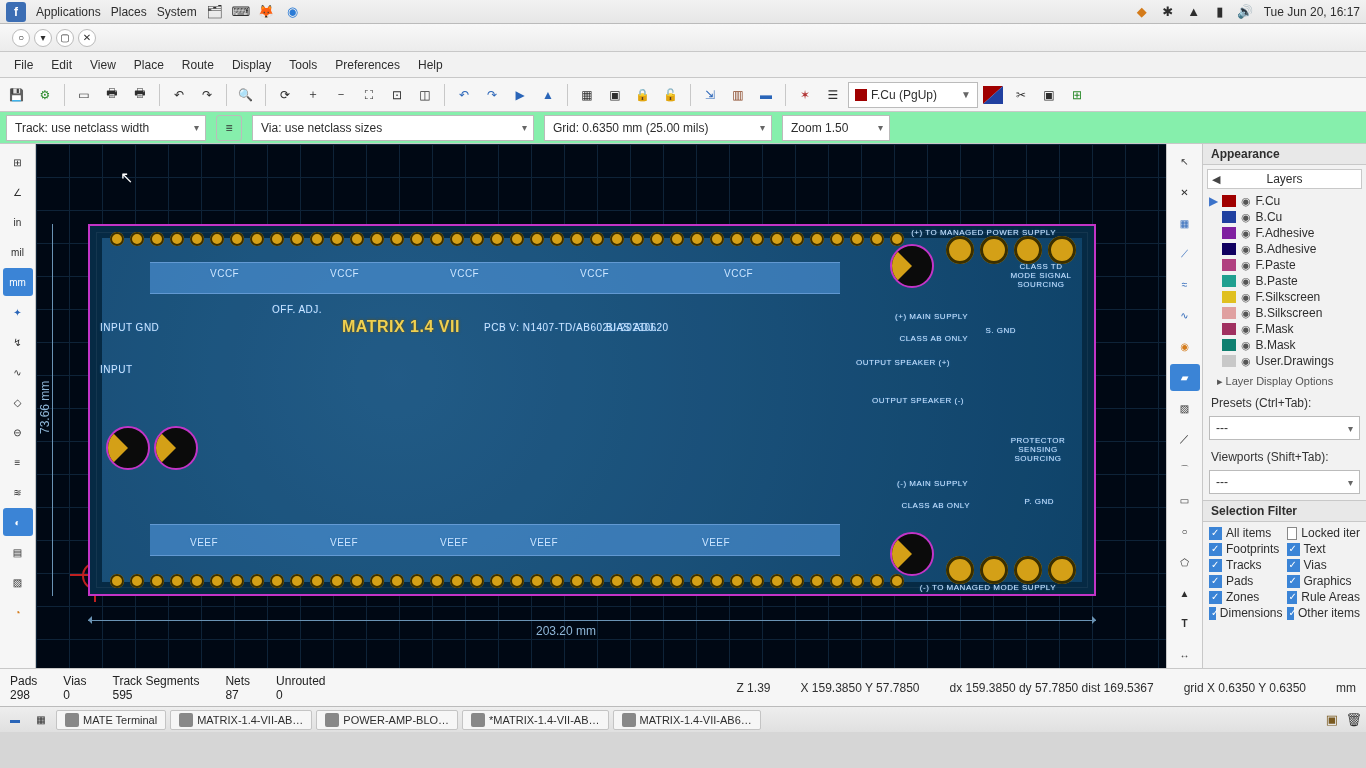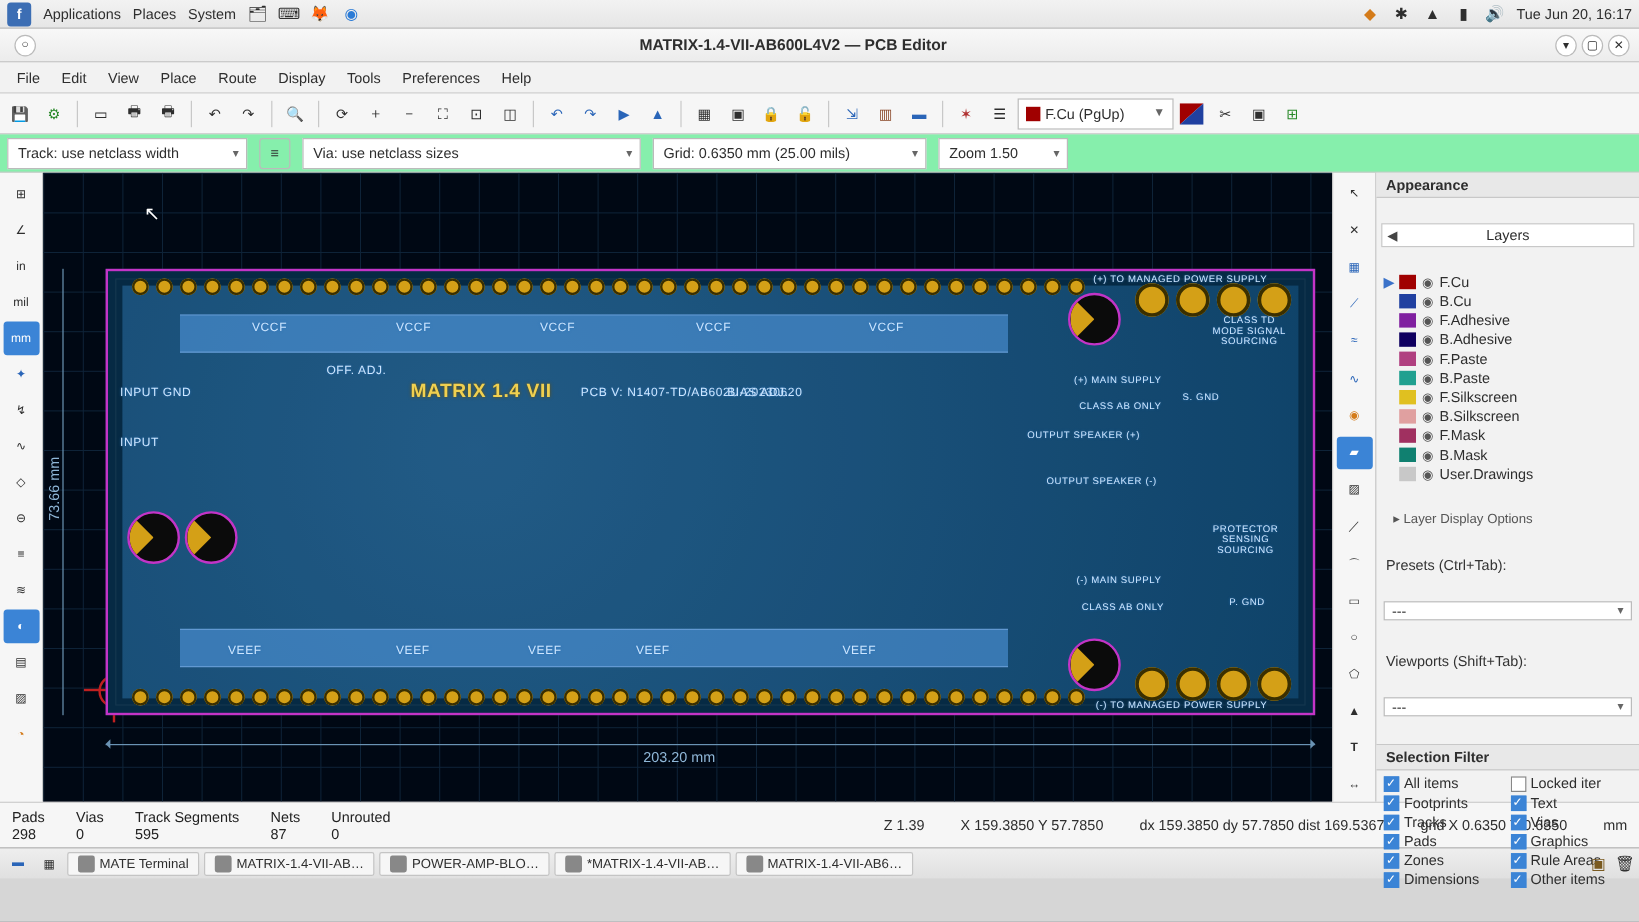--- a/index.html
+++ b/index.html
@@ -65,21 +65,21 @@
 .arrow-h::after{right:-4px; border-left-color:#6a93b4;}
 .arrow-v { position:absolute; width:1px; background:#6a93b4;}
 .origin { position:absolute; left:40px; bottom:72px; width:40px; height:40px;}
 .origin .circ{position:absolute; inset:6px; border:2px solid #c02020; border-radius:50%;}
 .origin .cross1,.origin .cross2{position:absolute; background:#c02020;}
 .origin .cross1{left:18px; top:-6px; width:2px; height:52px;}
 .origin .cross2{top:18px; left:-6px; height:2px; width:52px;}
 .cursor{position:absolute; left:84px; top:24px; font-size:16px; color:#fff;}
 
 
-.appearance { width:220px; background:#f2f2f2; border-left:1px solid #c8c8c8; display:flex; flex-direction:column; font-size:12px;gap:17px;}
+.appearance { width:164px; background:#f2f2f2; border-left:1px solid #c8c8c8; display:flex; flex-direction:column; font-size:12px;}
 .appearance .hdr { background:#e8e8e8; padding:3px 8px; font-weight:600; border-bottom:1px solid #c8c8c8;}
 .layers-tab { background:#fff; border:1px solid #c8c8c8; margin:4px; padding:2px 0; text-align:center; position:relative;}
 .layers-tab .arrow{position:absolute; left:4px; top:3px; font-size:11px; color:#444;}
 .layer-list { flex:0 0 auto; overflow:hidden; padding:0 4px 4px 4px;}
 .layer-row { display:flex; align-items:center; gap:5px; padding:1px 2px;}
 .layer-row .tri{width:8px; color:#3b72c9; visibility:hidden;}
 .layer-row.sel .tri{visibility:visible;}
 .layer-row .sw{width:14px; height:12px;}
 .layer-row .eye{font-size:11px; color:#555;}
 .section-label{padding:4px 8px; color:#333;}
@@ -125,21 +125,20 @@
     <span class="sys-icon">✱</span>
     <span class="sys-icon">▲</span>
     <span class="sys-icon">▮</span>
     <span class="sys-icon">🔊</span>
     <span>Tue Jun 20, 16:17</span>
   </div>
 </div>
 
 <div class="titlebar">
   <span class="win-btn">○</span>
-  <div class="title">MATRIX-1.4-VII-AB600L4V2 — PCB Editor</div>
   <span class="win-btn">▾</span>
   <span class="win-btn">▢</span>
   <span class="win-btn">✕</span>
 </div>
 
 <div class="menubar" id="menubar">
     <span class="menu-item">File</span>
     <span class="menu-item">Edit</span>
     <span class="menu-item">View</span>
     <span class="menu-item">Place</span>
@@ -366,21 +365,21 @@
       <div class="silk" style="left:100px; bottom:46px;">VEEF</div>
       <div class="silk" style="left:240px; bottom:46px;">VEEF</div>
       <div class="silk" style="left:350px; bottom:46px;">VEEF</div>
       <div class="silk" style="left:440px; bottom:46px;">VEEF</div>
       <div class="silk" style="left:612px; bottom:46px;">VEEF</div>
       <div class="silk" style="left:10px; top:96px;">INPUT GND</div>
       <div class="silk" style="left:10px; top:138px;">INPUT</div>
       <div class="silk" style="left:182px; top:78px;">OFF. ADJ.</div>
       <div class="silk" style="left:516px; top:96px;">BIAS ADJ.</div>
       <div class="silk" style="right:38px; top:2px; font-size:8px;">(+) TO MANAGED POWER SUPPLY</div>
-      <div class="silk" style="right:38px; bottom:2px; font-size:8px;">(-) TO MANAGED POWER SUPPLY</div>
+      <div class="silk" style="right:38px; bottom:2px; font-size:8px;">(-) TO MANAGED MODE SUPPLY</div>
       <div class="silk" style="right:126px; top:86px; font-size:8px;">(+) MAIN SUPPLY</div>
       <div class="silk" style="right:126px; bottom:106px; font-size:8px;">(-) MAIN SUPPLY</div>
       <div class="silk" style="right:126px; top:108px; font-size:8px;">CLASS AB ONLY</div>
       <div class="silk" style="right:124px; bottom:84px; font-size:8px;">CLASS AB ONLY</div>
       <div class="silk" style="right:144px; top:132px; font-size:8px;">OUTPUT SPEAKER (+)</div>
       <div class="silk" style="right:130px; top:170px; font-size:8px;">OUTPUT SPEAKER (-)</div>
       <div class="silk" style="right:78px; top:100px; font-size:8px;">S. GND</div>
       <div class="silk" style="right:40px; bottom:88px; font-size:8px;">P. GND</div>
       <div class="silk" style="right:28px; top:210px; font-size:8px; width:56px; white-space:normal; text-align:center;">PROTECTOR SENSING SOURCING</div>
       <div class="silk" style="right:22px; top:36px; font-size:8px; width:62px; white-space:normal; text-align:center;">CLASS TD MODE SIGNAL SOURCING</div>

